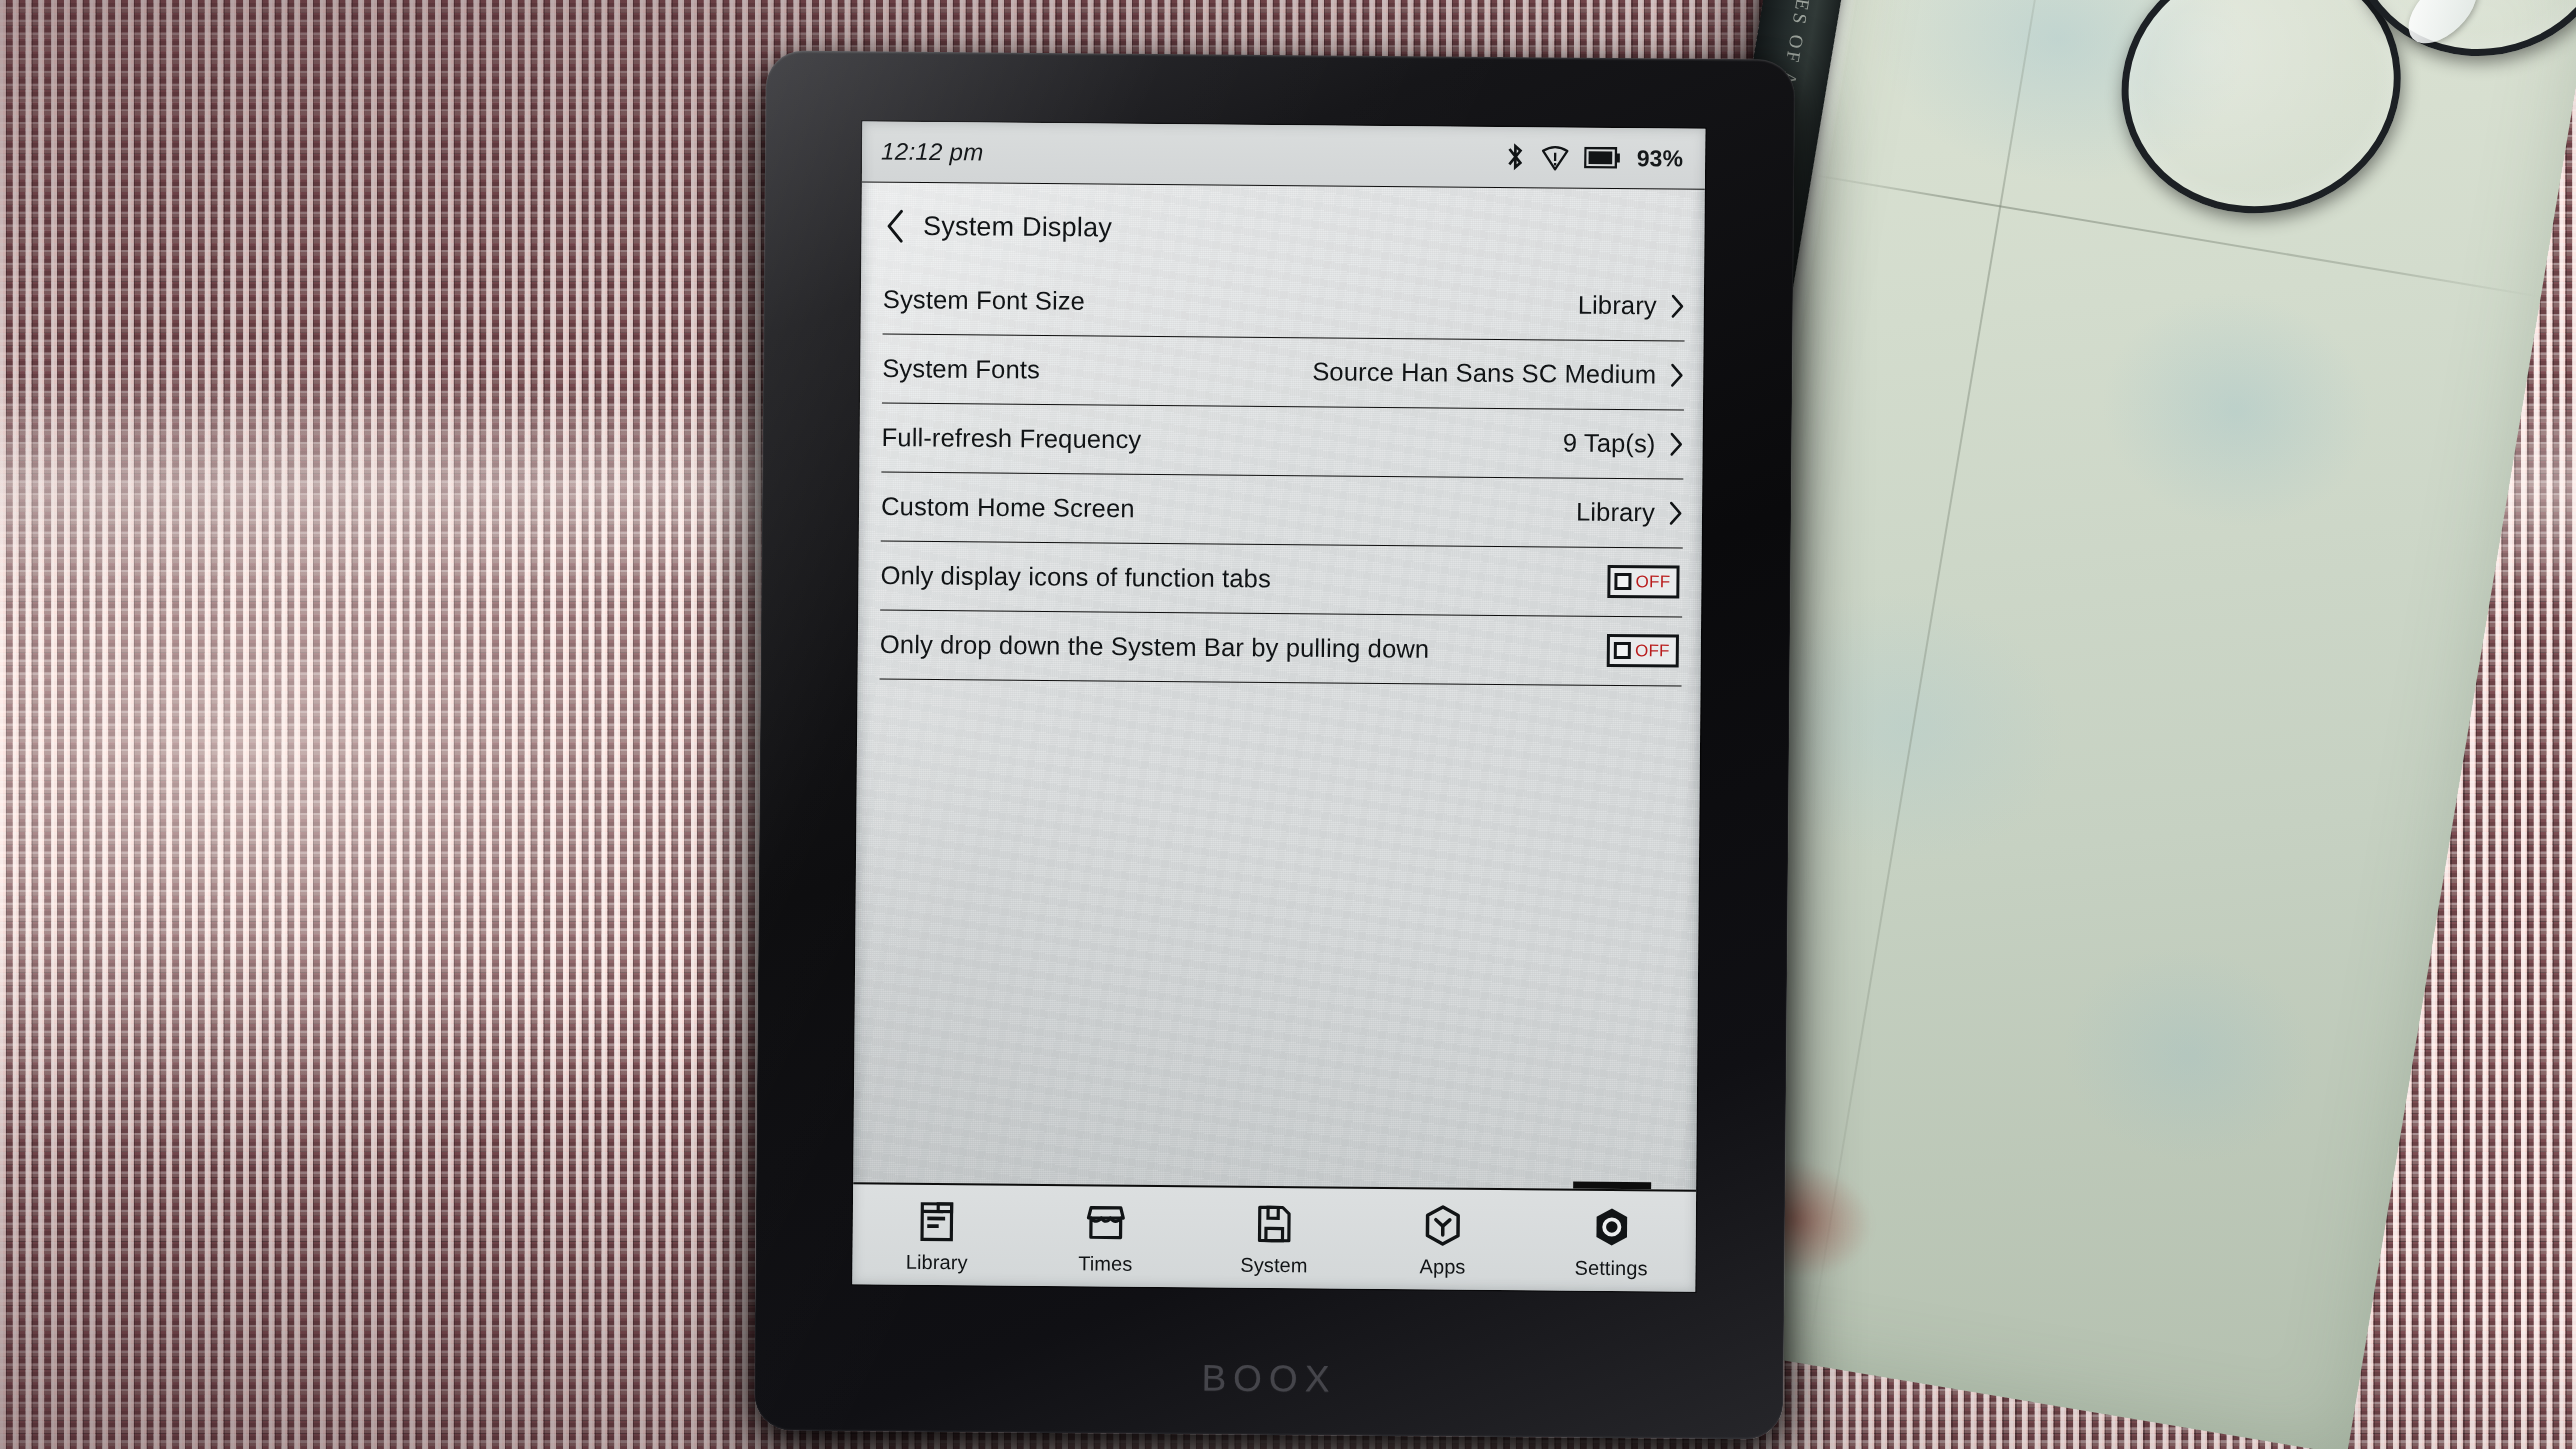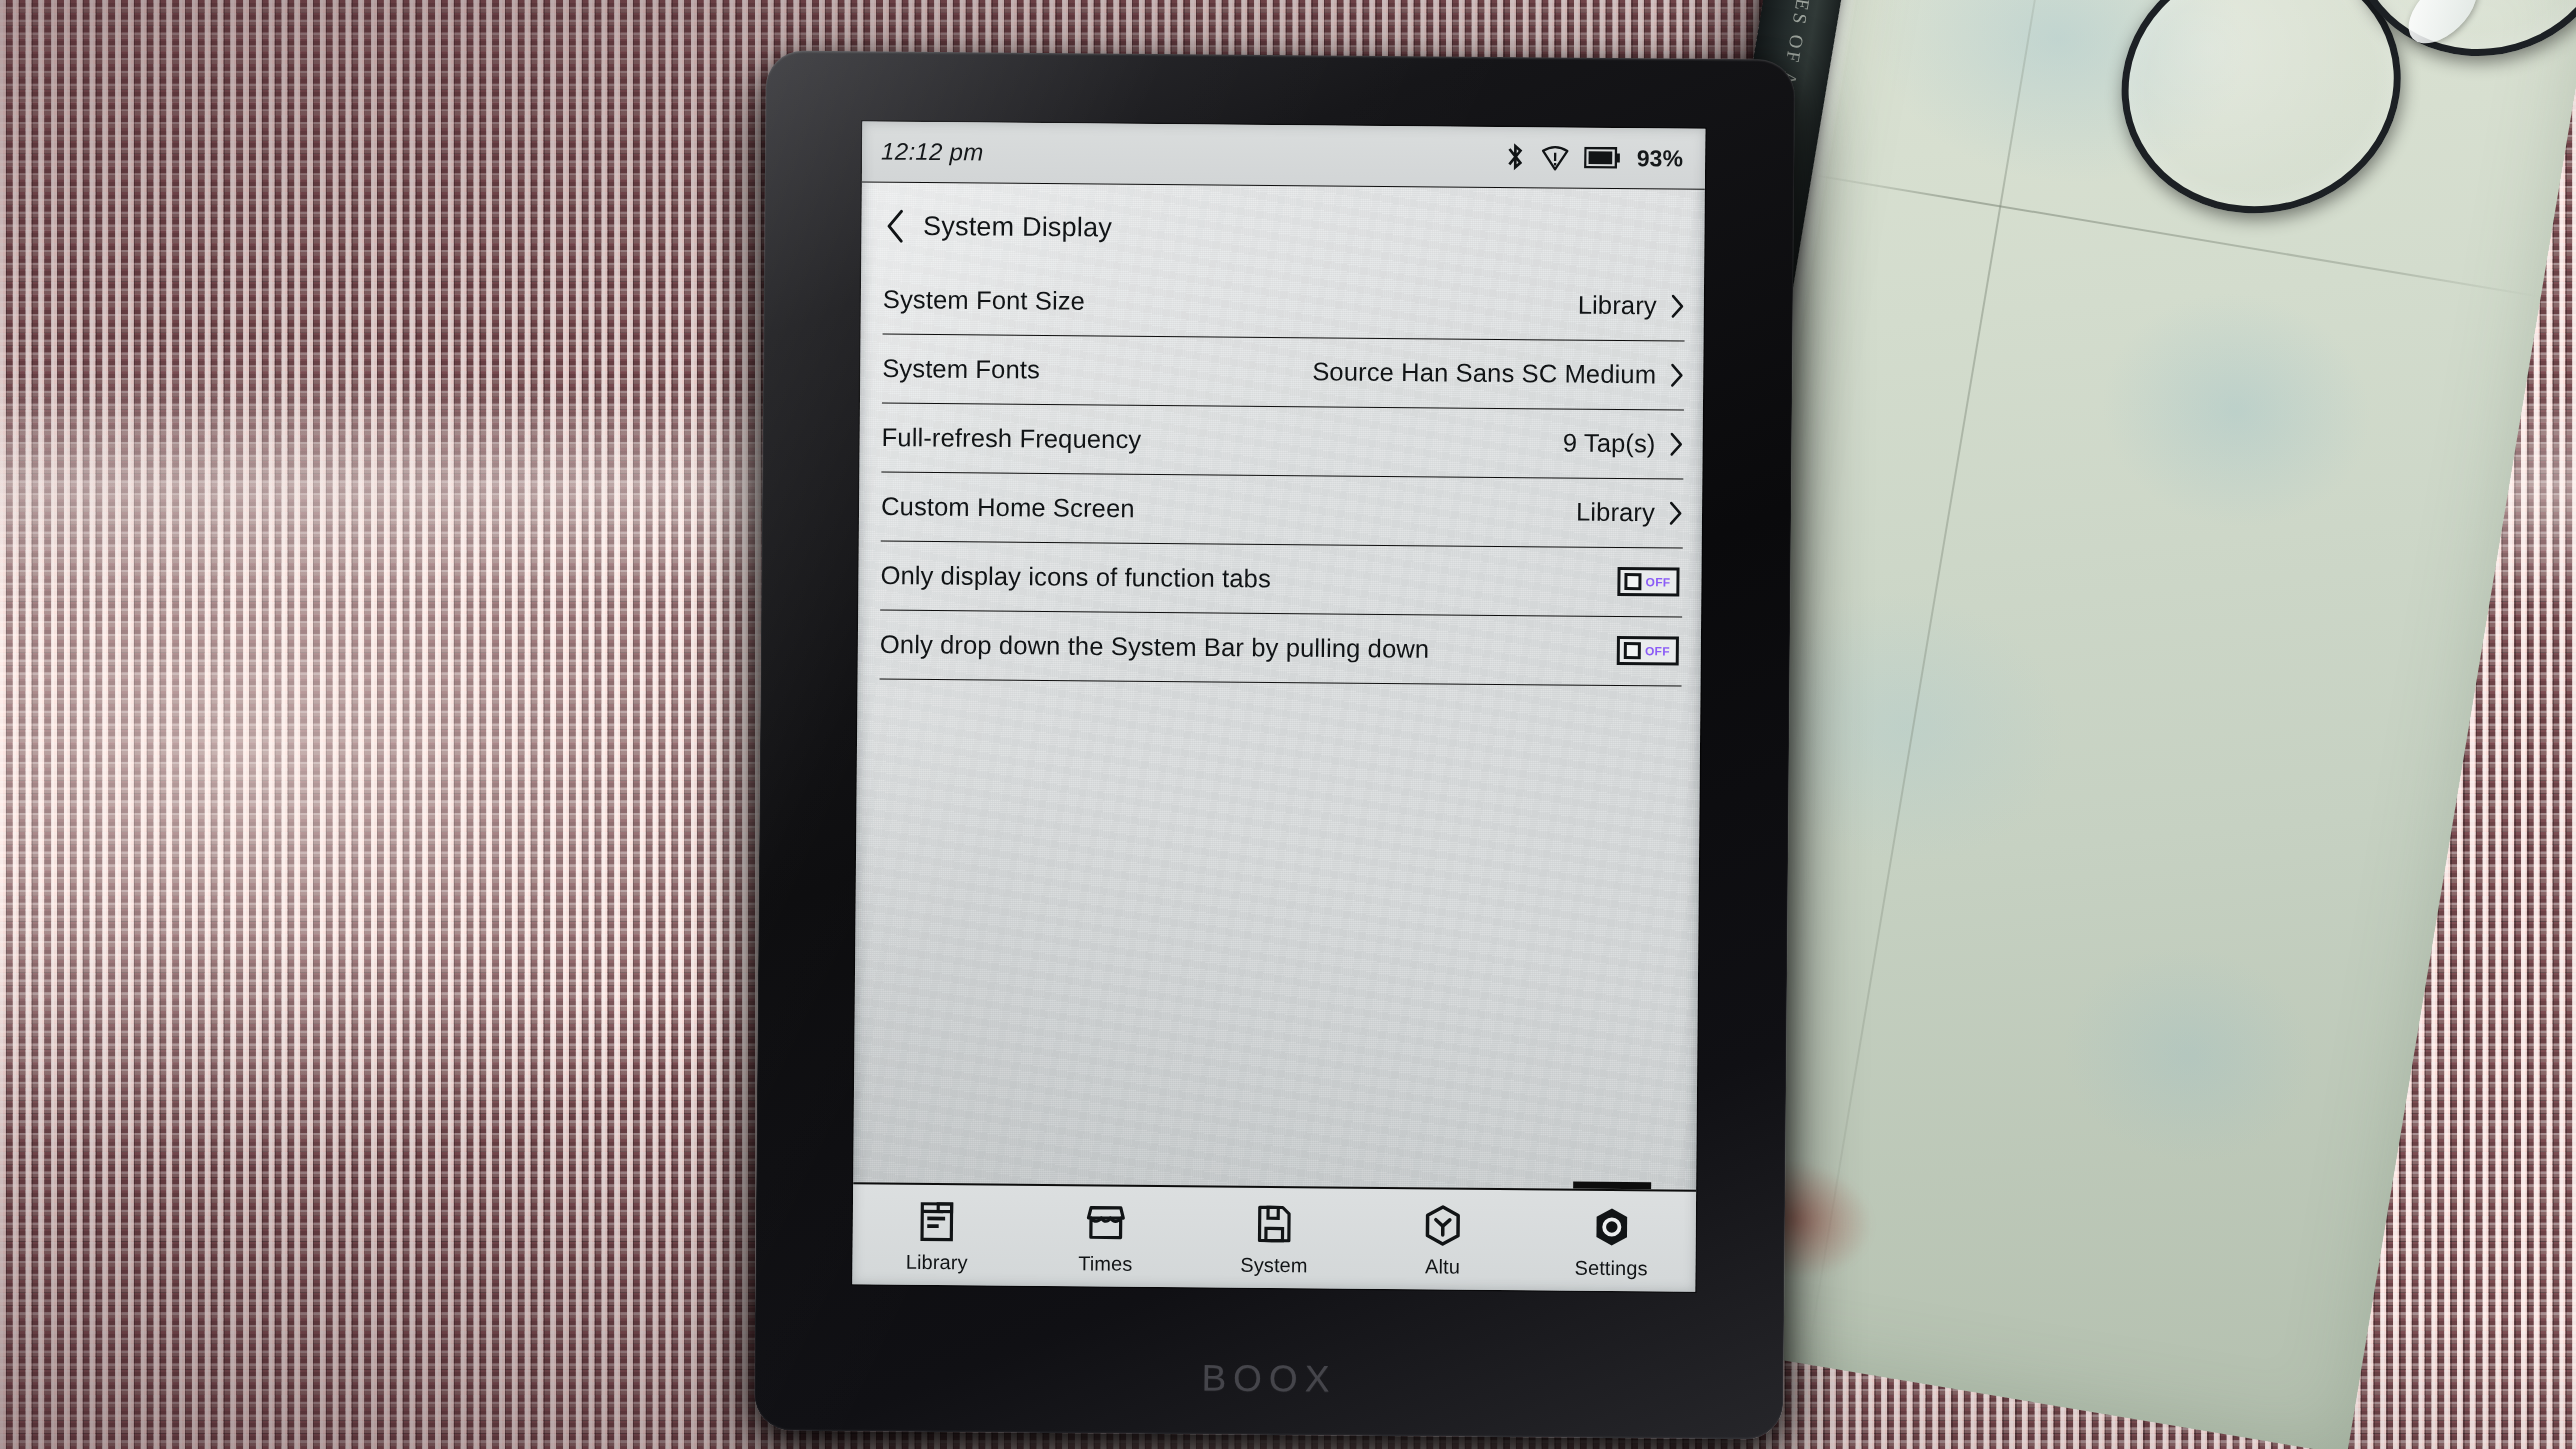--- a/index.html
+++ b/index.html
@@ -208,21 +208,21 @@
   .row-value { font-size:25.6px; color:#111416; letter-spacing:0.1px; margin-right:12.8px; white-space:nowrap; }
   .row-chevron { width:15.3px; height:25.6px; flex:none; }
 
   
   .toggle {
     display:inline-flex; align-items:center; gap:4.5px;
     border:3.2px solid #111416; background:#e9ebec;
     padding:3.2px 6.4px 3.2px 4.5px; margin-right:2.6px;
   }
   .toggle-knob { width:16.6px; height:16.6px; border:3.2px solid #111416; background:#f2f4f4; flex:none; }
-  .toggle-text { font-size:12px; font-weight:700; color:#8b5cf6; letter-spacing:0.3px; }
+  .toggle-text { font-size:17px; font-weight:400; color:#b91c1c; letter-spacing:0.3px; }
 
   
   .navbar {
     position:absolute; left:0; right:0; bottom:0; height:102px;
     display:flex; align-items:flex-start;
     border-top:2.6px solid #0d0d0d;
     background:linear-gradient(180deg,#dcdfe0,#d3d7d8);
     z-index:4;
   }
   .nav-item {
@@ -410,21 +410,21 @@
           <span class="nav-label">System</span>
         </div>
 
         <div class="nav-item">
           <span class="nav-icon">
             <svg width="40" height="42" viewBox="0 0 62 66">
               <path d="M31 4 L55 17 L55 49 L31 62 L7 49 L7 17 Z" fill="none" stroke="#111416" stroke-width="5.5" stroke-linejoin="round"></path>
               <path d="M31 34 L31 48 M31 34 L20 24 M31 34 L42 24" fill="none" stroke="#111416" stroke-width="5.5" stroke-linecap="round"></path>
             </svg>
           </span>
-          <span class="nav-label">Altu</span>
+          <span class="nav-label">Apps</span>
         </div>
 
         <div class="nav-item">
           <span class="active-bar"></span>
           <span class="nav-icon">
             <svg width="40" height="42" viewBox="0 0 62 66">
               <path d="M31 4 L55 17 L55 49 L31 62 L7 49 L7 17 Z" fill="#111416"></path>
               <circle cx="31" cy="33" r="12" fill="none" stroke="#eceeef" stroke-width="6"></circle>
               <circle cx="31" cy="33" r="4.5" fill="#111416"></circle>
             </svg>

